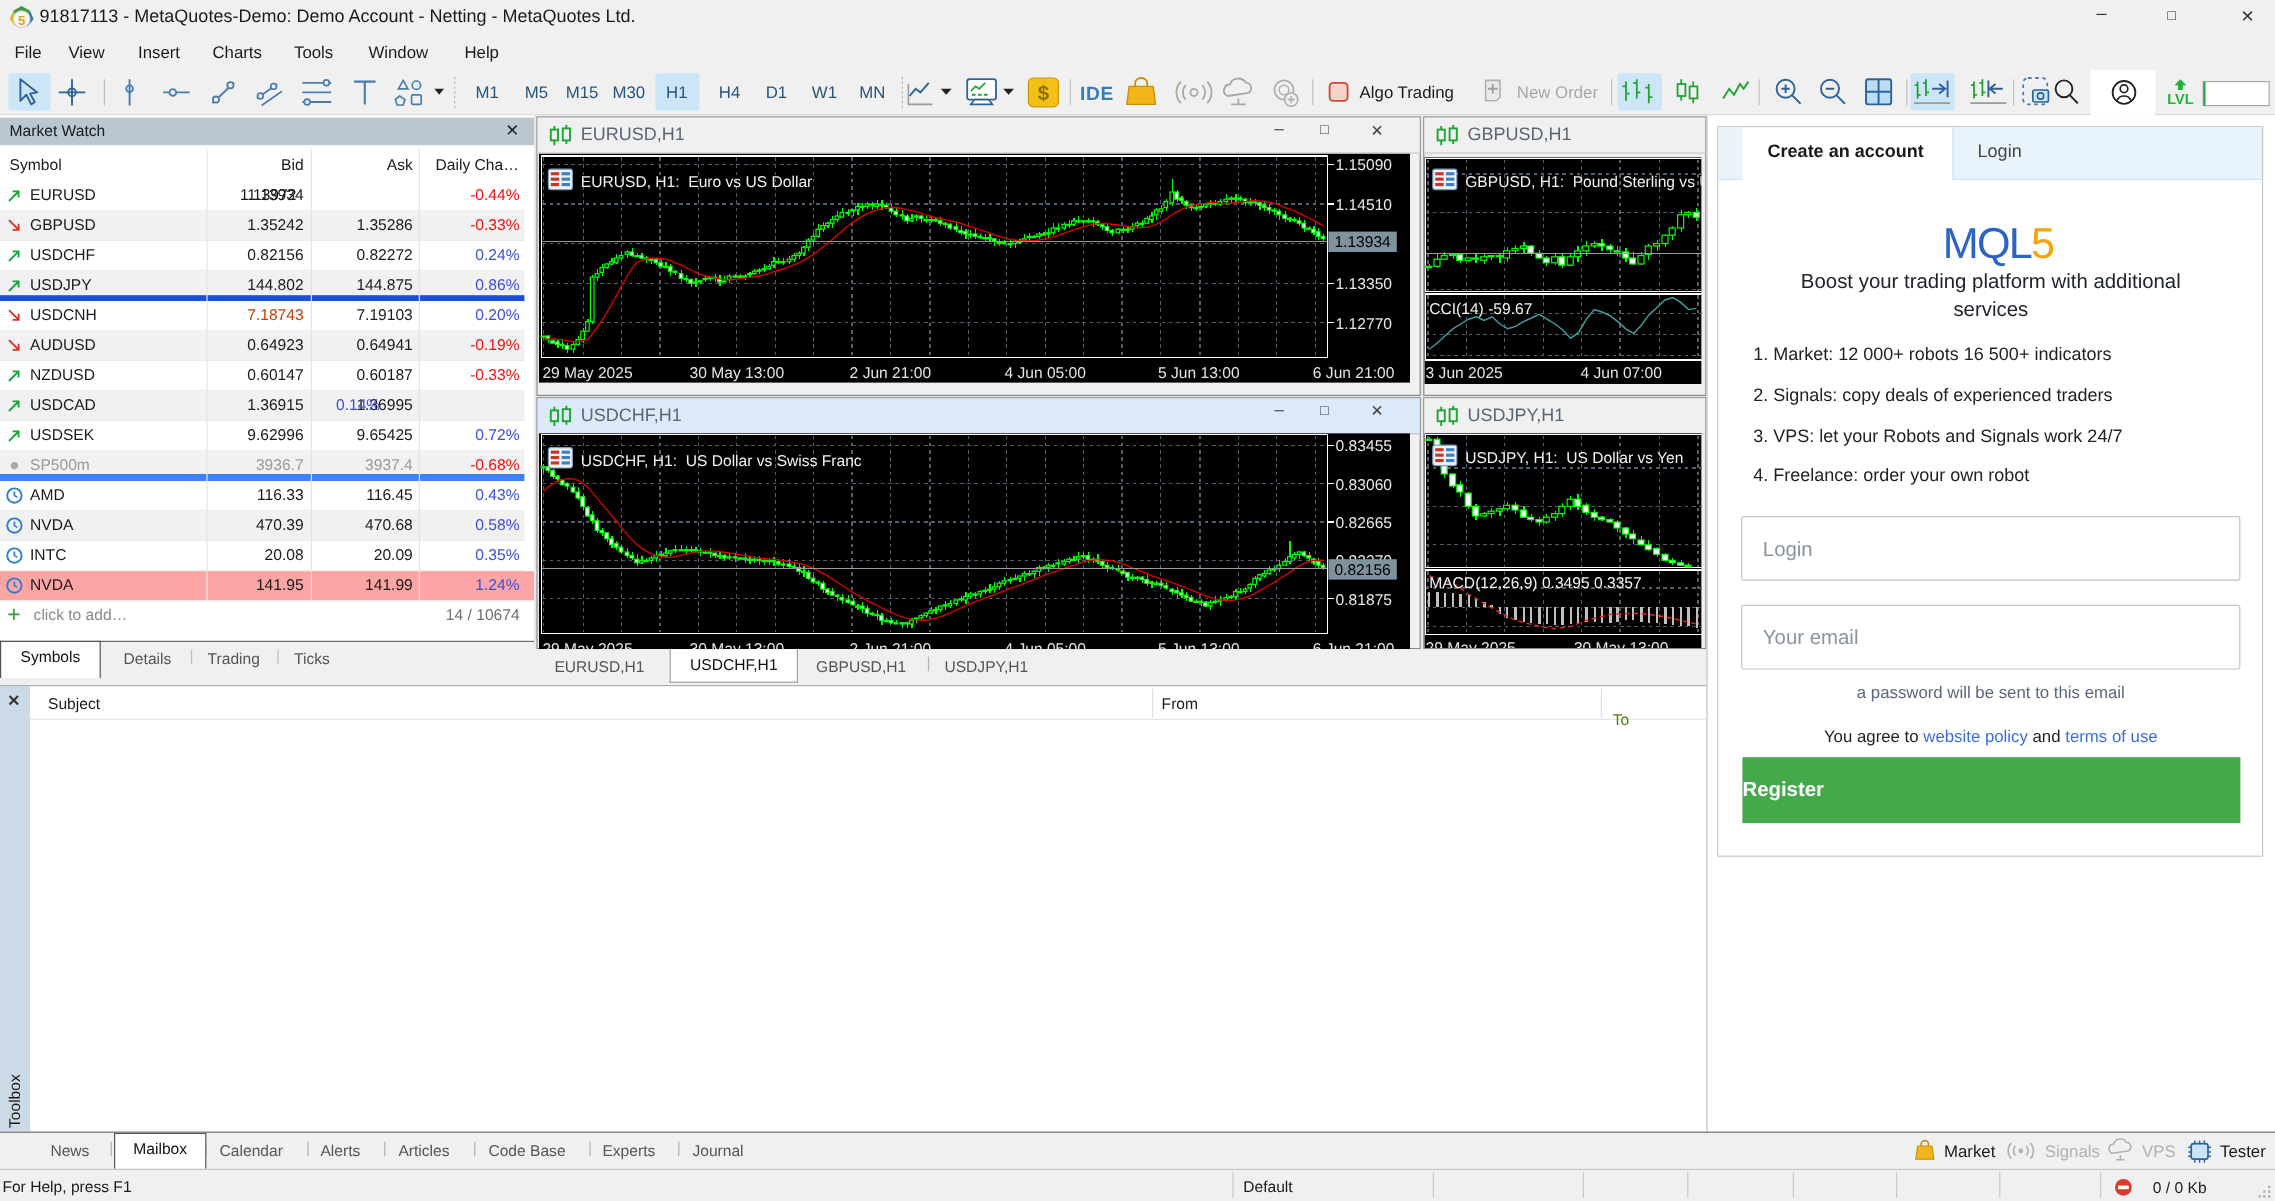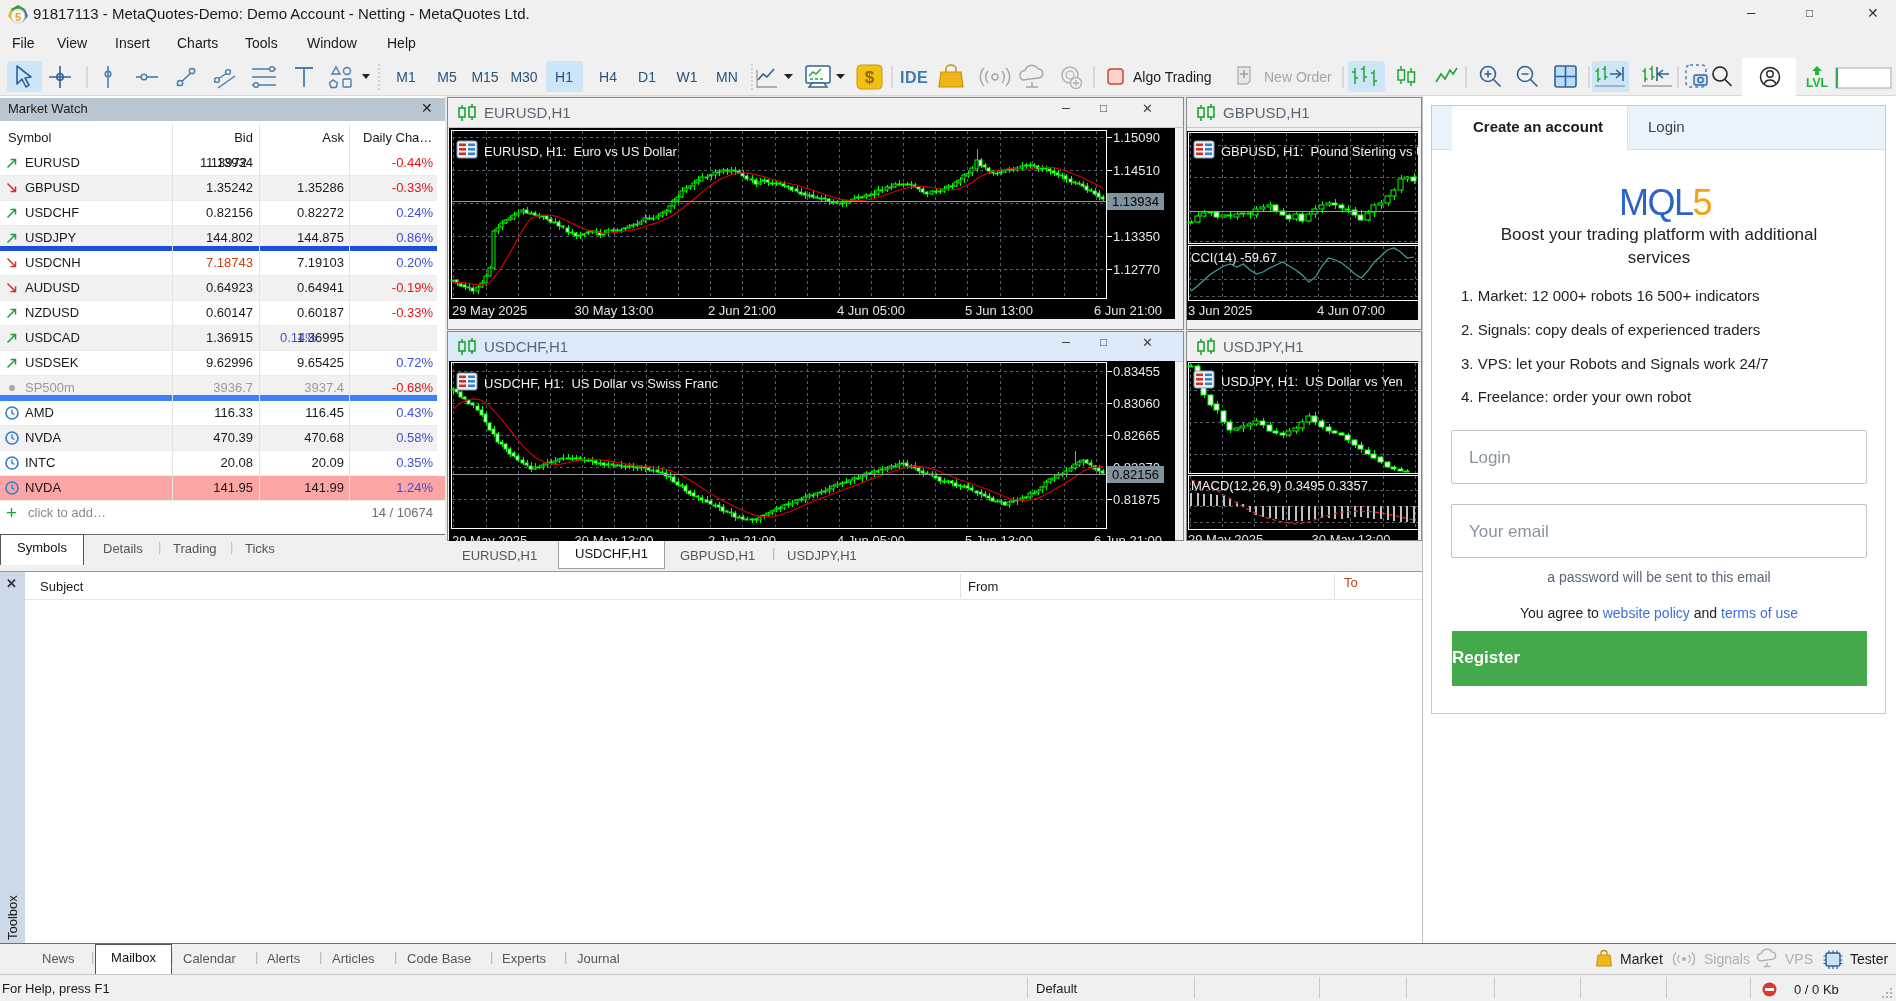--- a/index.html
+++ b/index.html
@@ -871,21 +871,21 @@
 </div>
 
 <div style="position:absolute;left:0;top:571px;width:1422px;height:372px;background:#ffffff;border-top:1px solid #9a9a9a;box-sizing:border-box">
  <div style="position:absolute;left:0;top:0;width:25px;height:371px;background:#ccd9e6">
    <span style="position:absolute;left:6px;top:4px;color:#333;font-size:13px;font-weight:bold">✕</span>
    <div style="position:absolute;left:5px;top:368px;width:60px;height:16px;transform-origin:0 0;transform:rotate(-90deg);color:#1a1a1a;font-size:13px;white-space:nowrap">Toolbox</div>
  </div>
  <div style="position:absolute;left:25px;top:0;width:1397px;height:28px;background:#fff;border-bottom:1px solid #e6e6e6;box-sizing:border-box">
    <span style="position:absolute;left:15px;top:7px;color:#1a1a1a">Subject</span>
    <span style="position:absolute;left:943px;top:7px;color:#1a1a1a">From</span>
-   <span style="position:absolute;left:1319px;top:3px;color:#c2410c">To</span>
+   <span style="position:absolute;left:1319px;top:20px;color:#4d7c0f">To</span>
    <div style="position:absolute;left:935px;top:2px;width:1px;height:24px;background:#e0e0e0"></div>
    <div style="position:absolute;left:1309px;top:2px;width:1px;height:24px;background:#e0e0e0"></div>
  </div>
 </div>
 
 <div style="position:absolute;left:1422px;top:96px;width:474px;height:849px;background:#ffffff;border-left:1px solid #c0c0c0;box-sizing:border-box">
  <div style="position:absolute;left:8px;top:9px;width:455px;height:609px;border:1px solid #c8c8c8;box-sizing:border-box"></div>
  <div style="position:absolute;left:9px;top:10px;width:20px;height:44px;background:#e9f3fb;border-bottom:1px solid #cfe3f3;box-sizing:border-box"></div>
  <div style="position:absolute;left:204px;top:10px;width:258px;height:44px;background:#e9f3fb;border-bottom:1px solid #cfe3f3;border-left:1px solid #cfe3f3;box-sizing:border-box"></div>
  <span style="position:absolute;left:50px;top:22px;font-size:15px;font-weight:bold;color:#1a1a1a">Create an account</span>

